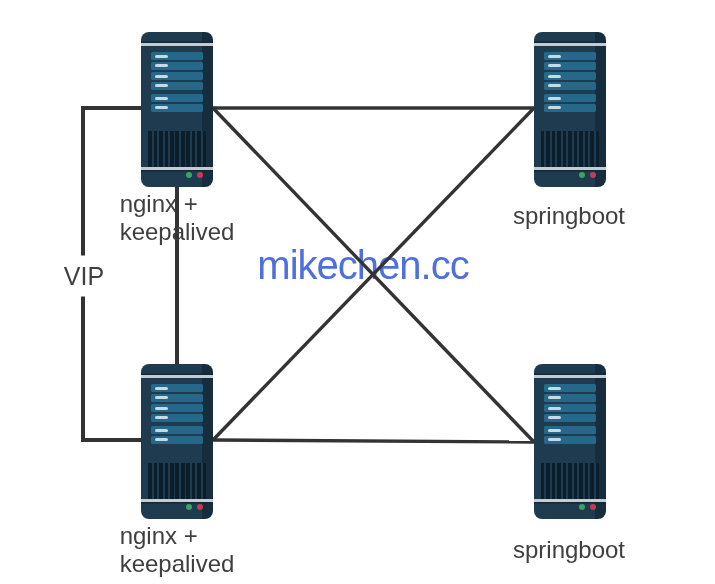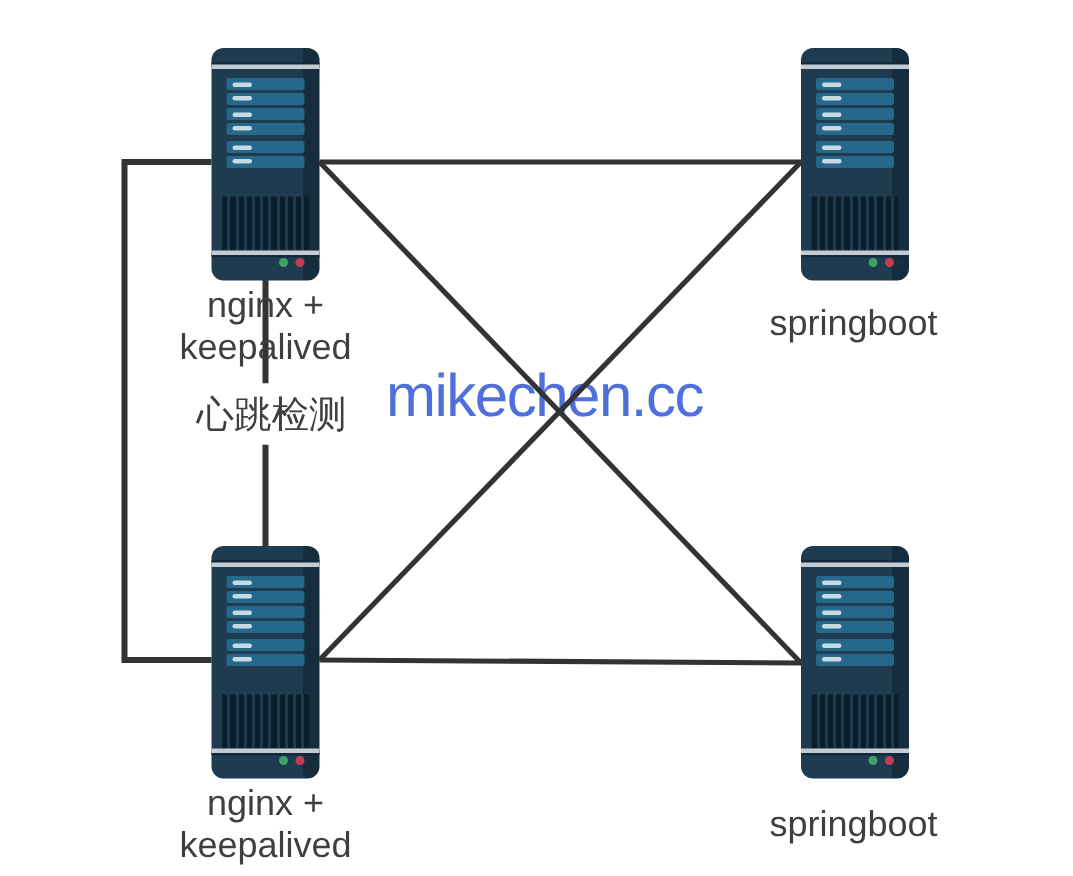--- a/index.html
+++ b/index.html
@@ -49,21 +49,21 @@
     background:repeating-linear-gradient(90deg,var(--server-vent) 0 3.5px,var(--server-body) 3.5px 5.5px);
   }
   .server .leds{position:absolute;top:140px;right:10px;display:flex;gap:5px;}
   .server .led{width:6px;height:6px;border-radius:50%;}
   .server .led.green{background:var(--led-green);}
   .server .led.red{background:var(--led-red);}
 
   
   .node-label{
     position:absolute;transform:translateX(-50%);z-index:4;
-    font-size:24px;line-height:1.15;color:var(--text);text-align:center;white-space:nowrap;
+    font-size:24px;line-height:1.15;color:var(--text);white-space:nowrap;
   }
   .node-label .ll{display:block;}
   .edge-label{
     position:absolute;transform:translate(-50%,-50%);z-index:4;
     font-size:25px;color:var(--text);background:#ffffff;padding:6px 3px;white-space:nowrap;
   }
 </style>
 </head>
 <body>
 
@@ -208,15 +208,15 @@
 
   <div class="node-label" style="left:177px;top:522px;">
     <span class="ll">nginx +</span>
     <span class="ll">keepalived</span>
   </div>
 
   <div class="node-label" style="left:569px;top:536px;">
     <span class="ll">springboot</span>
   </div>
 
-  <div class="edge-label" style="left:181px;top:276px;padding:4px 3px;">心跳检测</div>
+  <div class="edge-label" style="left:84px;top:276px;">VIP</div>
 
 </div>
 
 </body></html>

